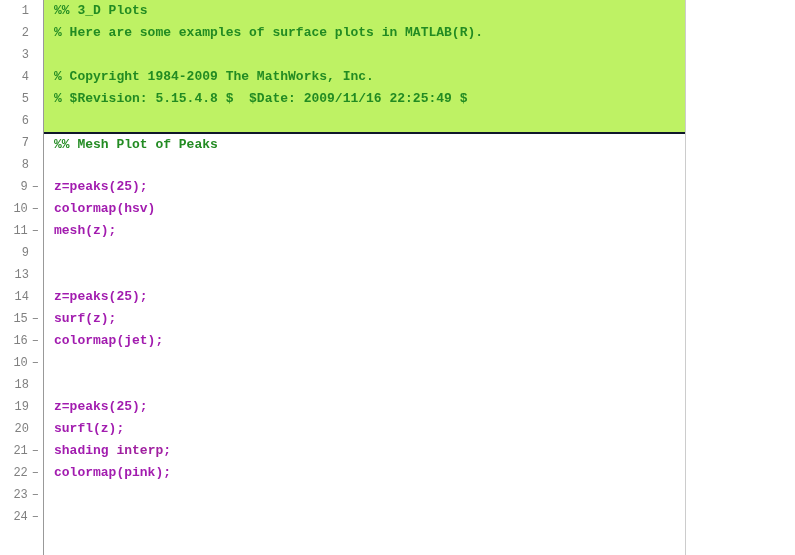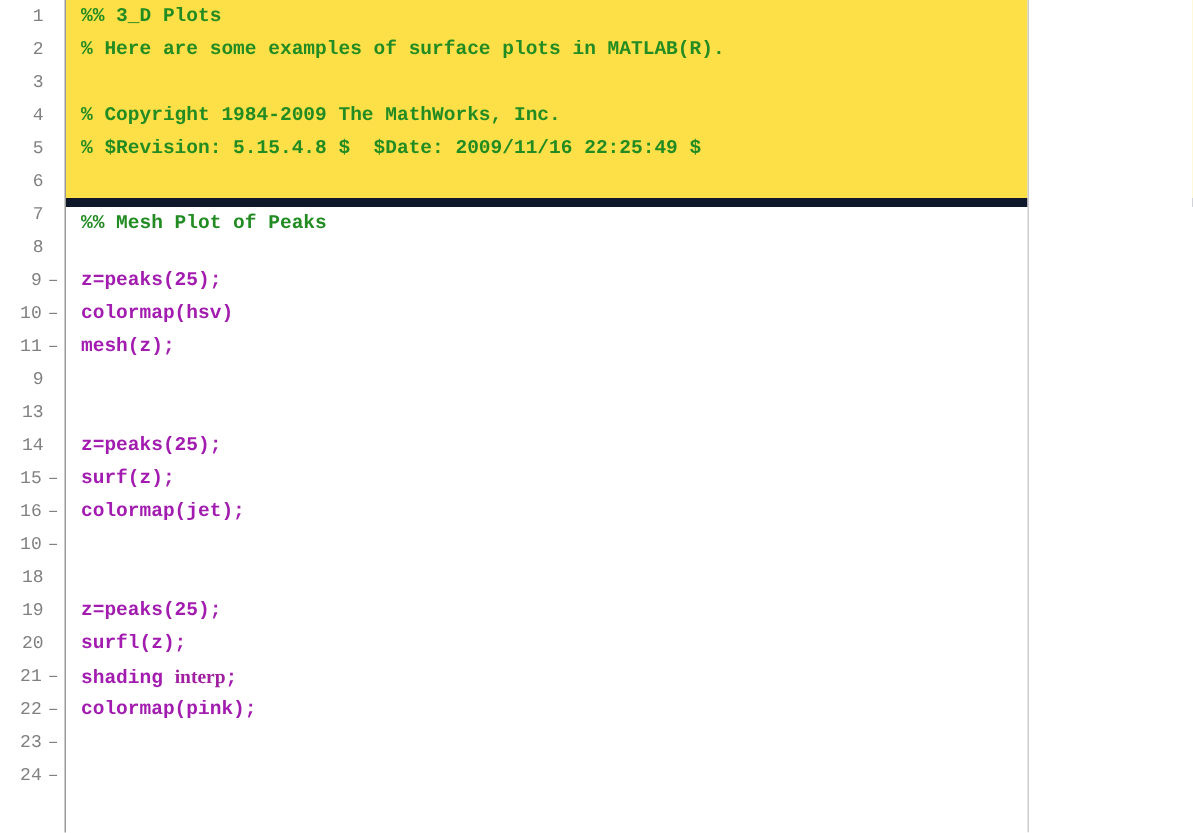--- a/index.html
+++ b/index.html
@@ -49,27 +49,27 @@
   }
   .code-line {
     height: 22px;
     line-height: 22px;
     padding-left: 10px;
     white-space: pre;
     position: relative;
     font-weight: bold;
   }
   .cell-yellow {
-    background: #fde047;
+    background: #bef264;
   }
   .comment { color: #228B22; }
-  .keyword { color: #a020a0; font-family: Liberation Serif, serif; }
+  .keyword { color: #a020a0; }
   .plain   { color: #a21caf; }
   .section-divider {
-    border-top: 6px solid #0f172a;
+    border-top: 2px solid #0f172a;
   }
   .right-rail {
     position: absolute;
     top: 0;
     right: 0;
     width: 110px;
     height: 100%;
     border-left: 1px solid #cccccc;
     background: #ffffff;
   }

